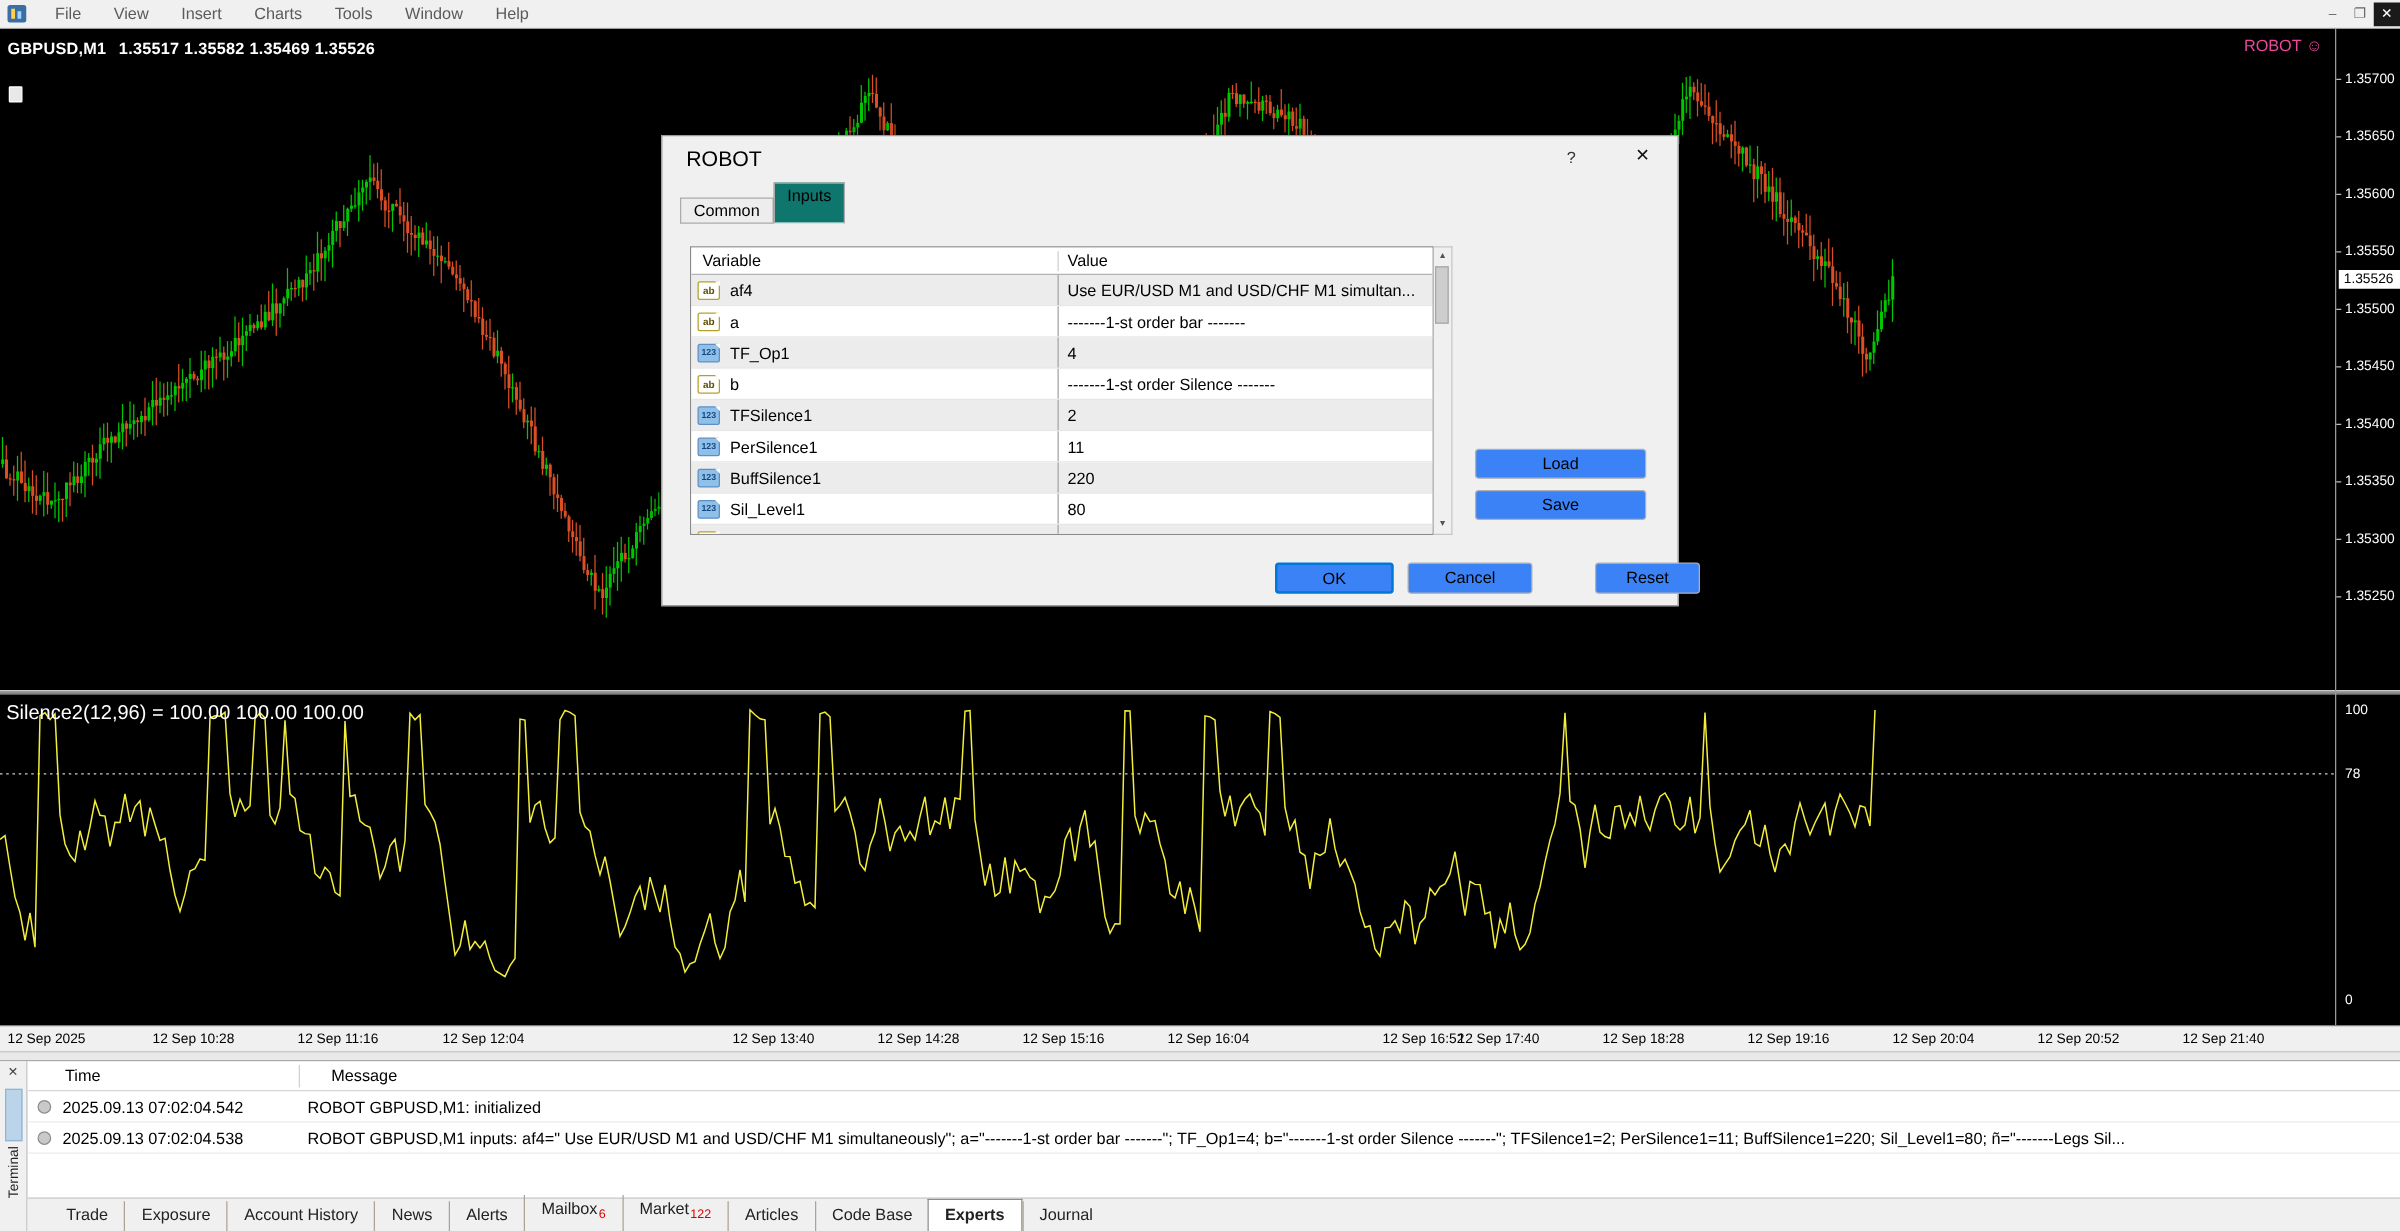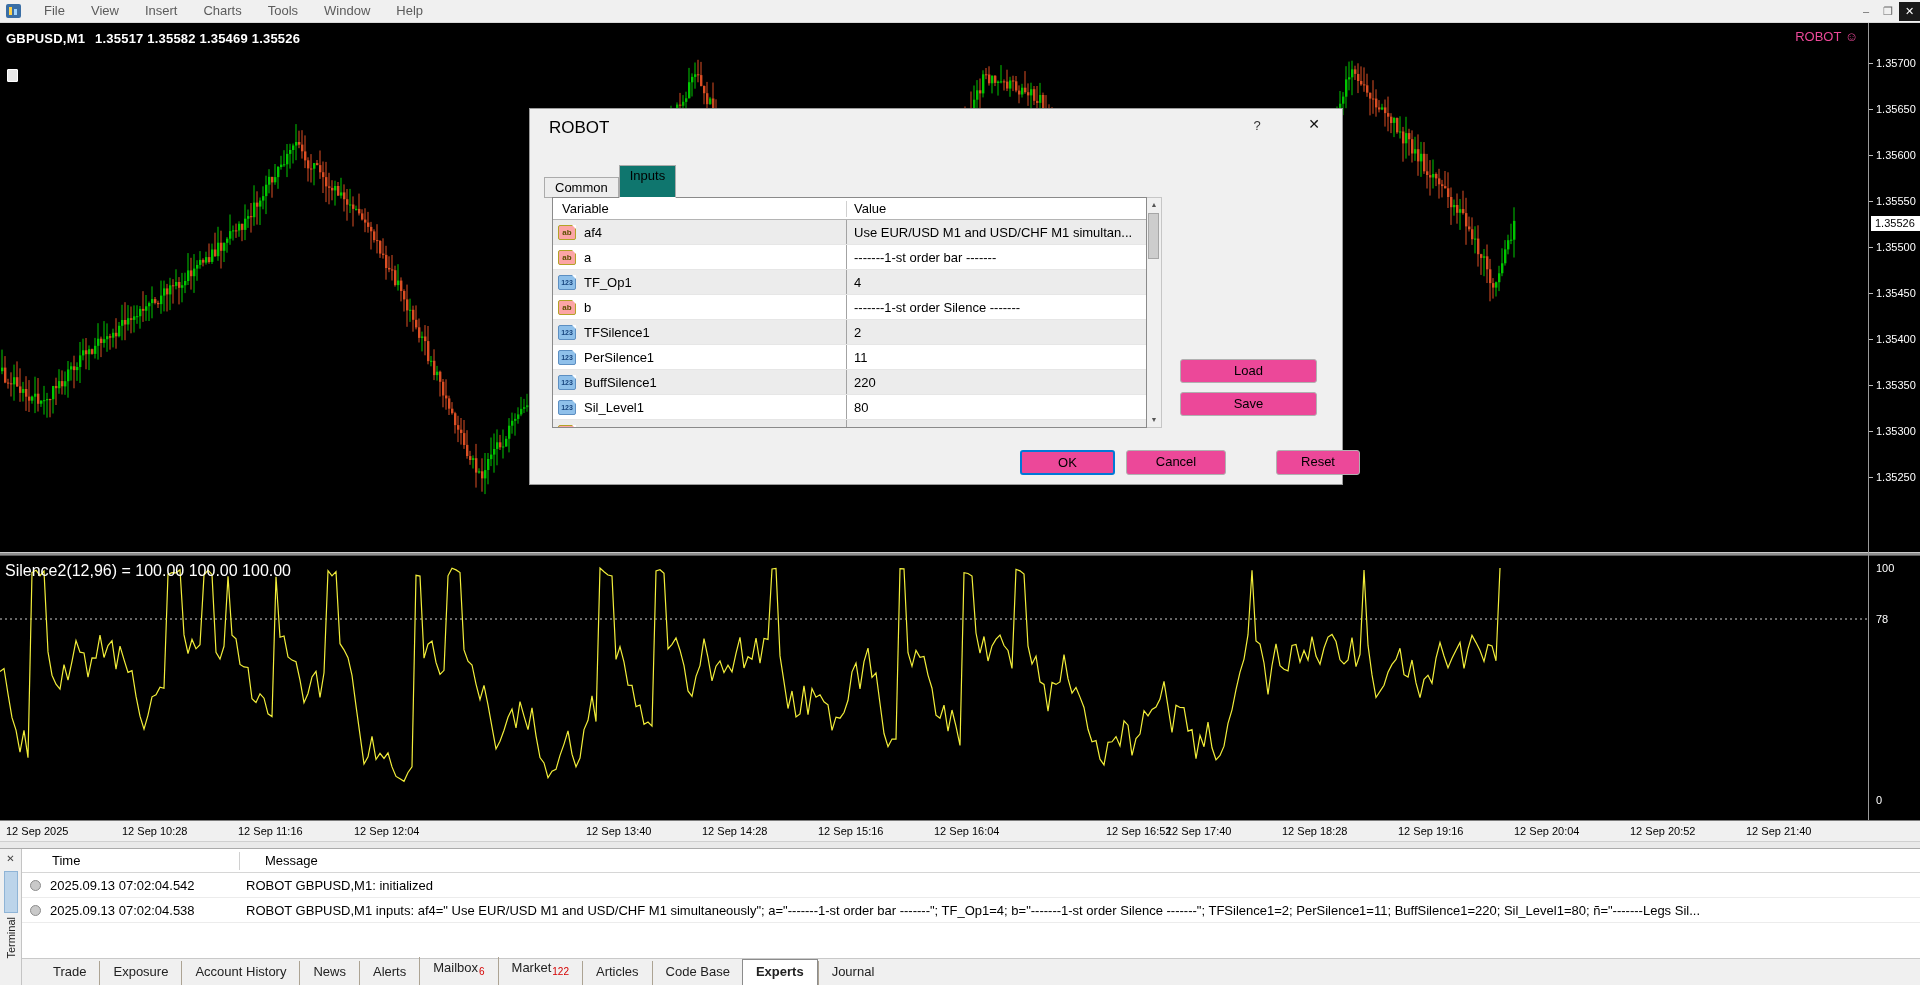--- a/index.html
+++ b/index.html
@@ -78,48 +78,48 @@
                padding-top:4px; margin-left:-1px; }
   .tt .badge { color:#d40000; font-size:10px; vertical-align:-3px; margin-left:1px; }
 
   
   .dialog { position:absolute; left:529px; top:108px; width:814px; height:377px; background:#f0f0f0;
             border:1px solid #9b9b9b; box-shadow:6px 10px 26px rgba(0,0,0,.55); font-size:13px; color:#000; }
   .dlg-titlebar { position:absolute; left:0; top:0; width:100%; height:34px; }
   .dlg-title { position:absolute; left:19px; top:9px; font-size:17px; }
   .dlg-help { position:absolute; left:718px; top:9px; color:#333; font-size:13px; width:18px; text-align:center; }
   .dlg-close { position:absolute; left:773px; top:7px; color:#111; font-size:14px; width:22px; text-align:center; }
-  .dlg-tabs { position:absolute; left:14px; top:47px; display:flex; align-items:flex-end; height:23px;margin-top:19px; }
+  .dlg-tabs { position:absolute; left:14px; top:47px; display:flex; align-items:flex-end; height:23px; }
   .dtab { border:1px solid #ababab; background:#ededed; padding:2px 10px 3px; height:21px; font-size:13px; }
   .dtab.active { background:#0f766e; height:33px; border-bottom:1px solid #fff; position:relative; z-index:2; }
 
   .dlg-table { position:absolute; left:22px; top:88px; width:595px; height:231px; background:#fff;
                border:1px solid #8a8a8a; overflow:hidden; }
   .dlg-thead { display:flex; height:22px; align-items:center; border-bottom:1px solid #b4b4b4; background:#fff; }
   .dlg-thead .hv { width:293px; padding-left:9px; }
   .dlg-thead .hl { flex:1; padding-left:7px; border-left:1px solid #d0d0d0; height:16px; line-height:16px; }
   .dlg-row { display:flex; height:25px; align-items:stretch; border-bottom:1px solid #e6e6e6; background:#fff; }
   .dlg-row.alt { background:#ececec; }
   .cell-var { width:293px; display:flex; align-items:center; }
   .cell-val { flex:1; border-left:1px solid #a3a3a3; display:flex; align-items:center; padding-left:7px;
               white-space:nowrap; overflow:hidden; }
   .ico { width:18px; height:15px; border-radius:2px; display:flex; align-items:center; justify-content:center;
          font-size:8px; font-weight:bold; margin:0 8px 0 5px; position:relative; flex:none; }
   .ico::after { content:""; position:absolute; right:-1px; top:-1px; width:0; height:0;
                 border-left:4px solid transparent; border-top:4px solid #fff; }
-  .ico.str { background:#fca5a5; border:1px solid #b3a227; color:#5d5000; }
+  .ico.str { background:#ffffff; border:1px solid #b3a227; color:#5d5000; }
   .ico.int { background:#8fc0ea; border:1px solid #5d8fc2; color:#17447e; font-size:7px; }
 
   .dlg-scroll { position:absolute; left:617px; top:88px; width:15px; height:231px; background:#f0f0f0;
                 border:1px solid #c6c6c6; border-left:none; }
   .ds-arrow { height:14px; text-align:center; font-size:7px; color:#555; line-height:14px; }
   .ds-thumb { position:absolute; left:1px; top:15px; width:11px; height:46px; background:#cdcdcd; border:1px solid #a6a6a6; }
   .ds-down { position:absolute; bottom:0; width:100%; }
 
-  .btn { position:absolute; height:24px; background:#ec4899; border:1px solid #b0b0b0; border-radius:3px;
+  .btn { position:absolute; height:24px; background:#3b82f6; border:1px solid #b0b0b0; border-radius:3px;
          font-size:13px; color:#000; text-align:center; line-height:22px; cursor:default; }
   .btn-load { left:650px; top:250px; width:137px; }
   .btn-save { left:650px; top:283px; width:137px; }
   .btn-ok { left:490px; top:341px; width:95px; height:25px; border:2px solid #0078d7; line-height:21px; }
   .btn-cancel { left:596px; top:341px; width:100px; height:25px; }
   .btn-reset { left:746px; top:341px; width:84px; height:25px; }
 </style>
 </head>
 <body>
 

